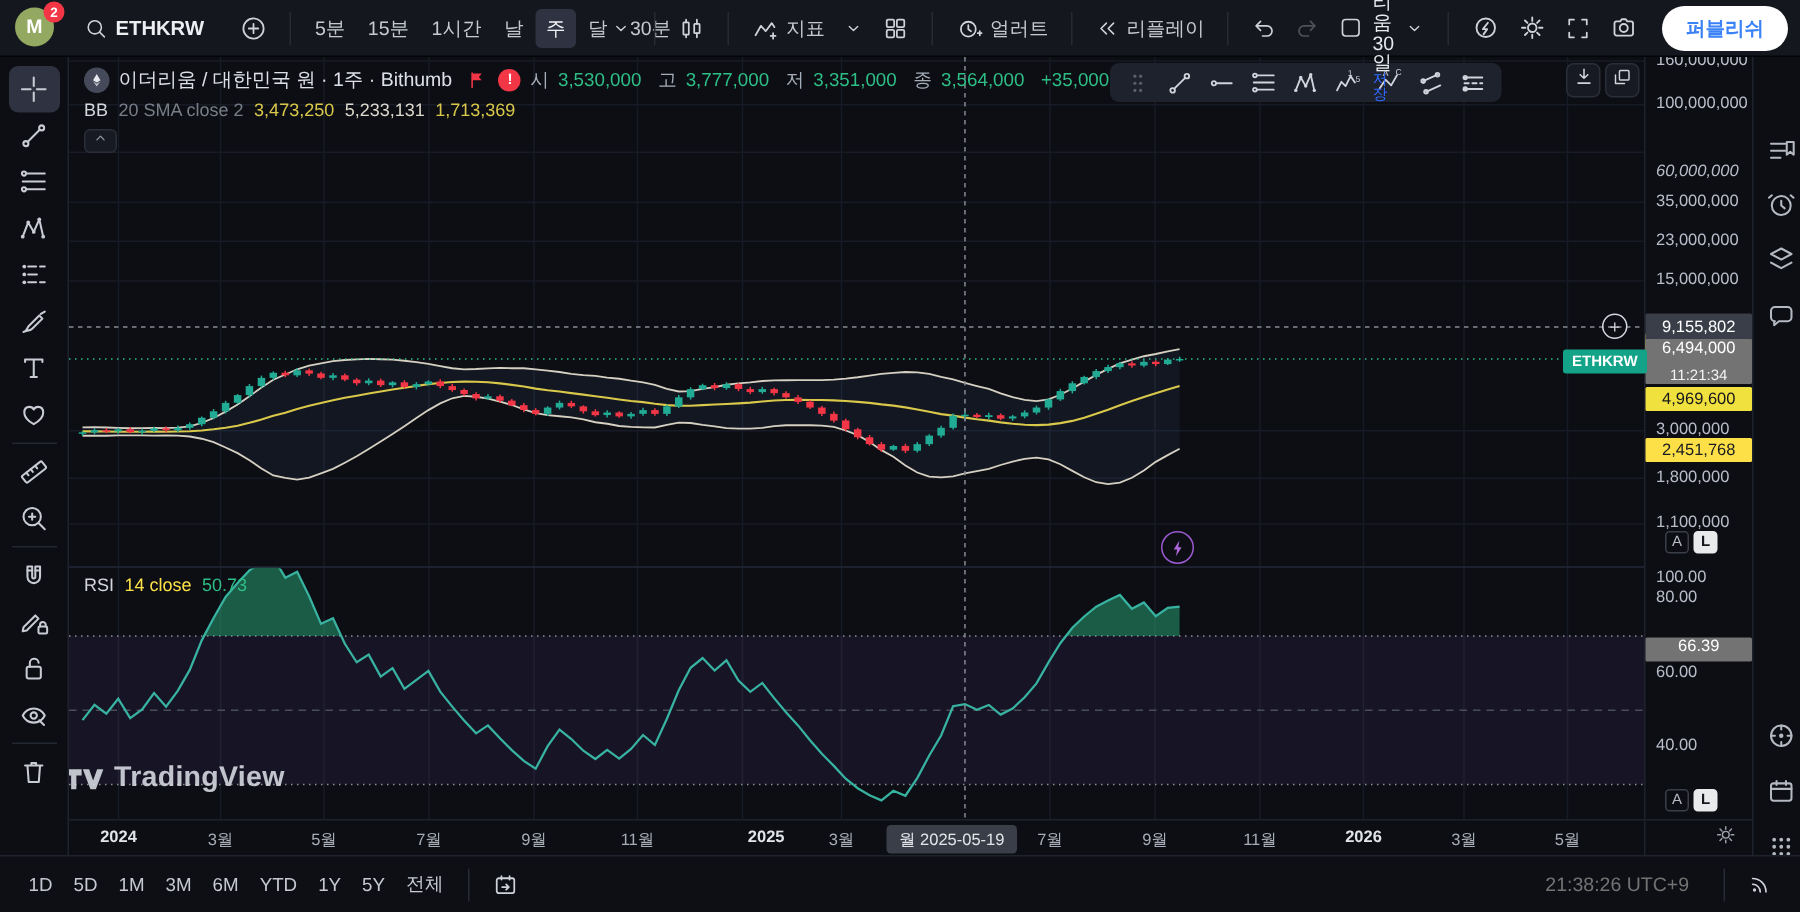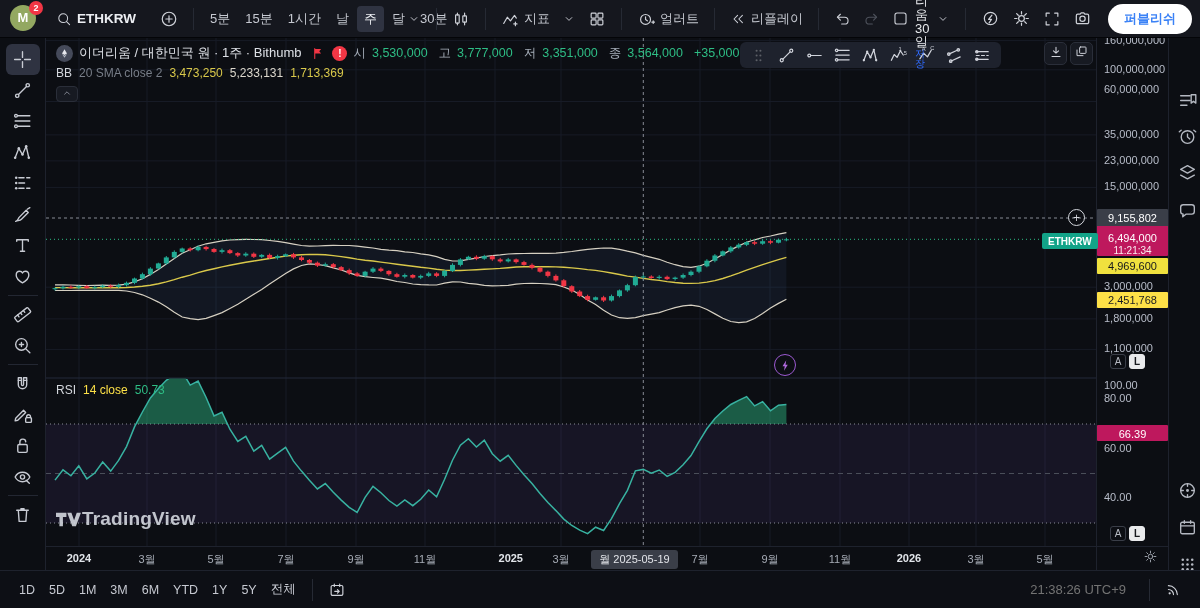--- a/index.html
+++ b/index.html
@@ -30,21 +30,21 @@
   .lt-div{width:30px;height:1px;background:#232732;margin:3px 0;}
   
   .right-sidebar{position:absolute;left:1168px;top:38px;width:32px;height:532px;background:#0c0e13;border-left:1px solid #1e222d;z-index:30;}
   .rs-icon{position:absolute;left:6px;width:24px;height:24px;color:#b4b8c1;cursor:pointer;display:flex;align-items:center;justify-content:center;}
   
   .price-scale{position:absolute;left:1096px;top:38px;width:72px;height:532px;background:#0c0e13;border-left:1px solid #1e222d;z-index:20;}
   .ps-tick{position:absolute;left:7px;font-size:11px;color:#b8bdc9;white-space:nowrap;}
   .ps-box{position:absolute;left:0;width:71px;font-size:11px;display:flex;align-items:center;justify-content:center;border-radius:1px;}
   .ps-gray{background:#3a3e48;color:#ffffff;height:18px;}
   .ps-tan{background:#fde047;color:#1a1c22;height:16px;}
-  .ps-teal{background:#be185d;color:#ffffff;flex-direction:column;justify-content:flex-end;line-height:1.15;height:30px;}
+  .ps-teal{background:#737373;color:#ffffff;flex-direction:column;justify-content:space-between;line-height:1.15;height:30px;}
   .ps-teal .cd{font-size:10px;opacity:.92;}
   .ps-yellow{background:#f0e13e;color:#15171c;height:16px;}
   
   .time-axis{position:absolute;left:46px;top:546px;width:1050px;height:24px;border-top:1px solid #1e222d;z-index:20;}
   .ta-tick{position:absolute;top:5px;width:56px;text-align:center;font-size:11px;color:#a7acb6;}
   .ta-tick.major{color:#e2e5ea;font-weight:700;}
   .ta-date{position:absolute;top:3px;background:#3a3e48;color:#e3e5ea;font-size:11px;padding:2px 8px;border-radius:3px;white-space:nowrap;}
   .corner{position:absolute;left:1096px;top:546px;width:72px;height:24px;border-top:1px solid #1e222d;z-index:20;color:#9ba0aa;display:flex;align-items:center;justify-content:flex-end;padding-right:10px;}
   .bottom-bar{position:absolute;left:0;top:570px;width:1200px;height:38px;background:#0d0f15;border-top:1px solid #1e222d;display:flex;align-items:center;padding:0 12px;z-index:40;}
   .range-btn{font-size:12.5px;color:#c6c9d1;padding:4px 7px;border-radius:4px;cursor:pointer;flex:0 0 auto;}
@@ -64,21 +64,21 @@
   .bbv2{color:#ddd8cd;}
   .collapse-btn{position:absolute;left:56px;top:86px;width:22px;height:16px;border:1px solid #2a2e39;background:#171a22;border-radius:4px;display:flex;align-items:center;justify-content:center;color:#9aa0ab;z-index:25;cursor:pointer;}
   .rsi-legend{position:absolute;left:56px;top:383px;display:flex;align-items:center;gap:7px;font-size:12px;z-index:25;}
   .rsi-legend .iname{color:#d4d7dd;}
   .rsi-legend .iparams{color:#fde047;}
   .rsi-legend .ival{color:#2ebd85;}
   .float-bar{position:absolute;left:740px;top:42px;height:26px;background:#1e222d;border-radius:6px;display:flex;align-items:center;gap:9px;padding:0 9px;z-index:25;}
   .fb-tool{color:#d1d4dc;display:flex;align-items:center;cursor:pointer;}
   .fb-tool.handle{color:#5d6067;cursor:grab;}
   .sq-btn{position:absolute;width:23px;height:23px;border:1px solid #2a2e39;background:#171a22;border-radius:5px;color:#d1d4dc;display:flex;align-items:center;justify-content:center;z-index:25;cursor:pointer;}
-  .watermark{position:absolute;left:56px;top:508px;display:flex;align-items:center;gap:1px;z-index:8;opacity:.85;}
+  .watermark{position:absolute;left:44px;top:508px;display:flex;align-items:center;gap:7px;z-index:8;opacity:.85;}
   .watermark .wm-text{font-size:19px;font-weight:700;color:#dfe3ea;letter-spacing:.2px;}
   .boost{position:absolute;left:774px;top:354px;width:22px;height:22px;border-radius:50%;border:1.5px solid #9b59d0;display:flex;align-items:center;justify-content:center;z-index:25;cursor:pointer;}
   .price-plus{position:absolute;left:1068px;top:209px;width:17px;height:17px;border-radius:50%;border:1.2px solid #d5d8de;color:#d5d8de;display:flex;align-items:center;justify-content:center;font-size:12px;z-index:25;cursor:pointer;}
   .sym-tag{position:absolute;left:1042px;top:233px;height:16px;background:#12a388;color:#fff;font-size:10px;font-weight:600;display:flex;align-items:center;padding:0 6px;border-radius:2px;z-index:25;}
   .al-group{position:absolute;display:flex;gap:3px;z-index:25;}
   .al-a{width:16px;height:15px;border:1px solid #3a3e48;border-radius:3px;color:#b6bac2;font-size:10px;display:flex;align-items:center;justify-content:center;cursor:pointer;}
   .al-l{width:16px;height:15px;background:#e9eaec;border:1px solid #e9eaec;border-radius:3px;color:#16181d;font-size:10px;font-weight:700;display:flex;align-items:center;justify-content:center;cursor:pointer;}
 </style>
 </head>
 <body>
@@ -656,21 +656,21 @@
             <circle cx="10" cy="14.5" r="1.2"></circle>
             <circle cx="14.5" cy="14.5" r="1.2"></circle>
           </g>
         </svg>
       </div>
     </aside>
 
   <aside class="price-scale" id="priceScale">
       <div class="ps-tick" style="top: -4.35623px;">160,000,000</div>
       <div class="ps-tick" style="top: 24.784px;">100,000,000</div>
-      <div class="ps-tick" style="top: 45px;">60,000,000</div>
+      <div class="ps-tick" style="top: 70px; font-style: italic;">60,000,000</div>
       <div class="ps-tick" style="top: 89.873px;">35,000,000</div>
       <div class="ps-tick" style="top: 115.904px;">23,000,000</div>
       <div class="ps-tick" style="top: 142.405px;">15,000,000</div>
       <div class="ps-tick" style="top: 242.191px;">3,000,000</div>
       <div class="ps-tick" style="top: 273.862px;">1,800,000</div>
       <div class="ps-tick" style="top: 304.395px;">1,100,000</div>
       <div class="ps-box ps-tan" style="top: 184px;"></div>
       <div class="ps-box ps-gray" style="top: 171.013px;">9,155,802</div>
       <div class="ps-box ps-teal" style="top: 188px;">
         <div>6,494,000</div>

